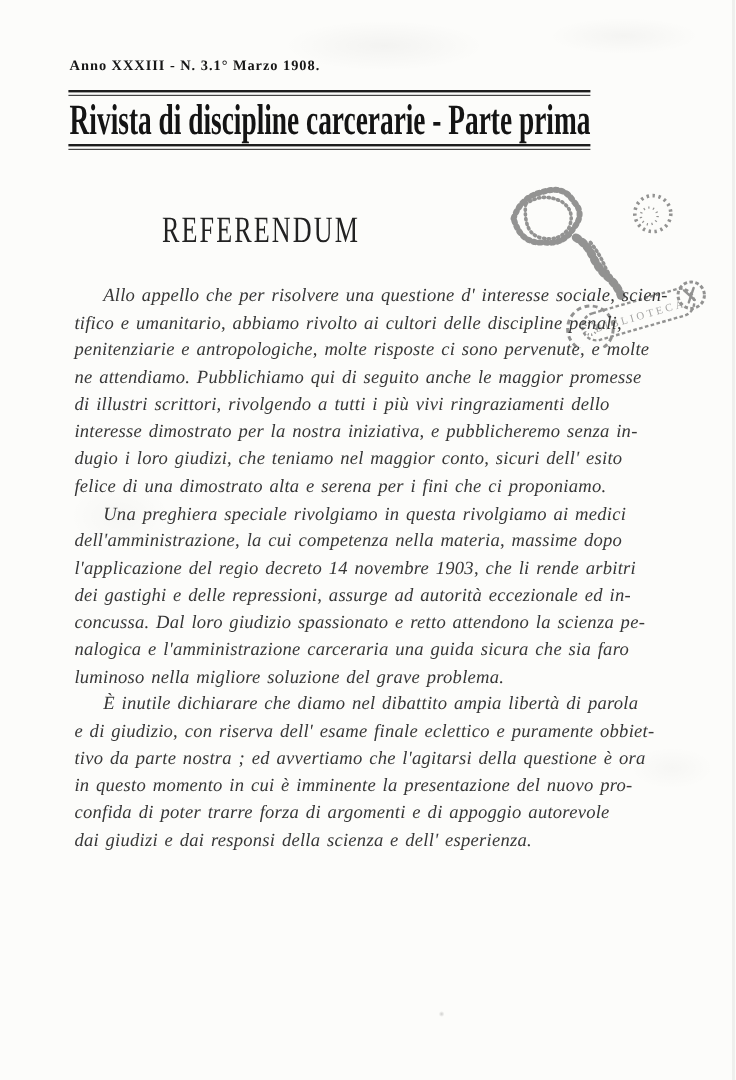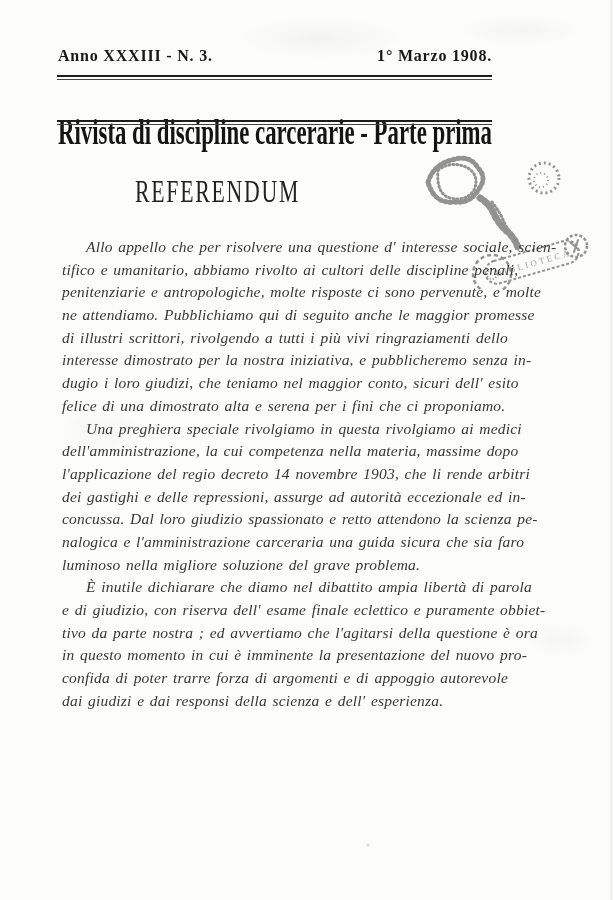--- a/index.html
+++ b/index.html
@@ -30,23 +30,22 @@
     background: rgba(0,0,0,0.05);
   }
 
   
   .masthead-row {
     position: absolute;
     left: 58px;
     top: 47px;
     width: 434px;
     display: flex;
-    justify-content: space-between;
     font-weight: bold;
-    font-size: 16px;
+    font-size: 12px;
     letter-spacing: 0.8px;
     color: #171717;
   }
   .rule {
     position: absolute;
     left: 57px;
     width: 435px;
     height: 2px;
     border-top: 2px solid #1d1d1d;
     border-bottom: 1px solid #444;
@@ -59,21 +58,20 @@
     left: 58px;
     top: 80px;
     width: 435px;
     height: 40px;
     overflow: visible;
     white-space: nowrap;
     font-weight: bold;
     font-size: 36px;
     line-height: 40px;
     color: #141414;
-    margin-top: 32px;
   }
   .journal-title .fit {
     display: inline-block;
     transform-origin: 0 50%;
   }
 
   
   .article-title {
     position: absolute;
     left: 135px;

